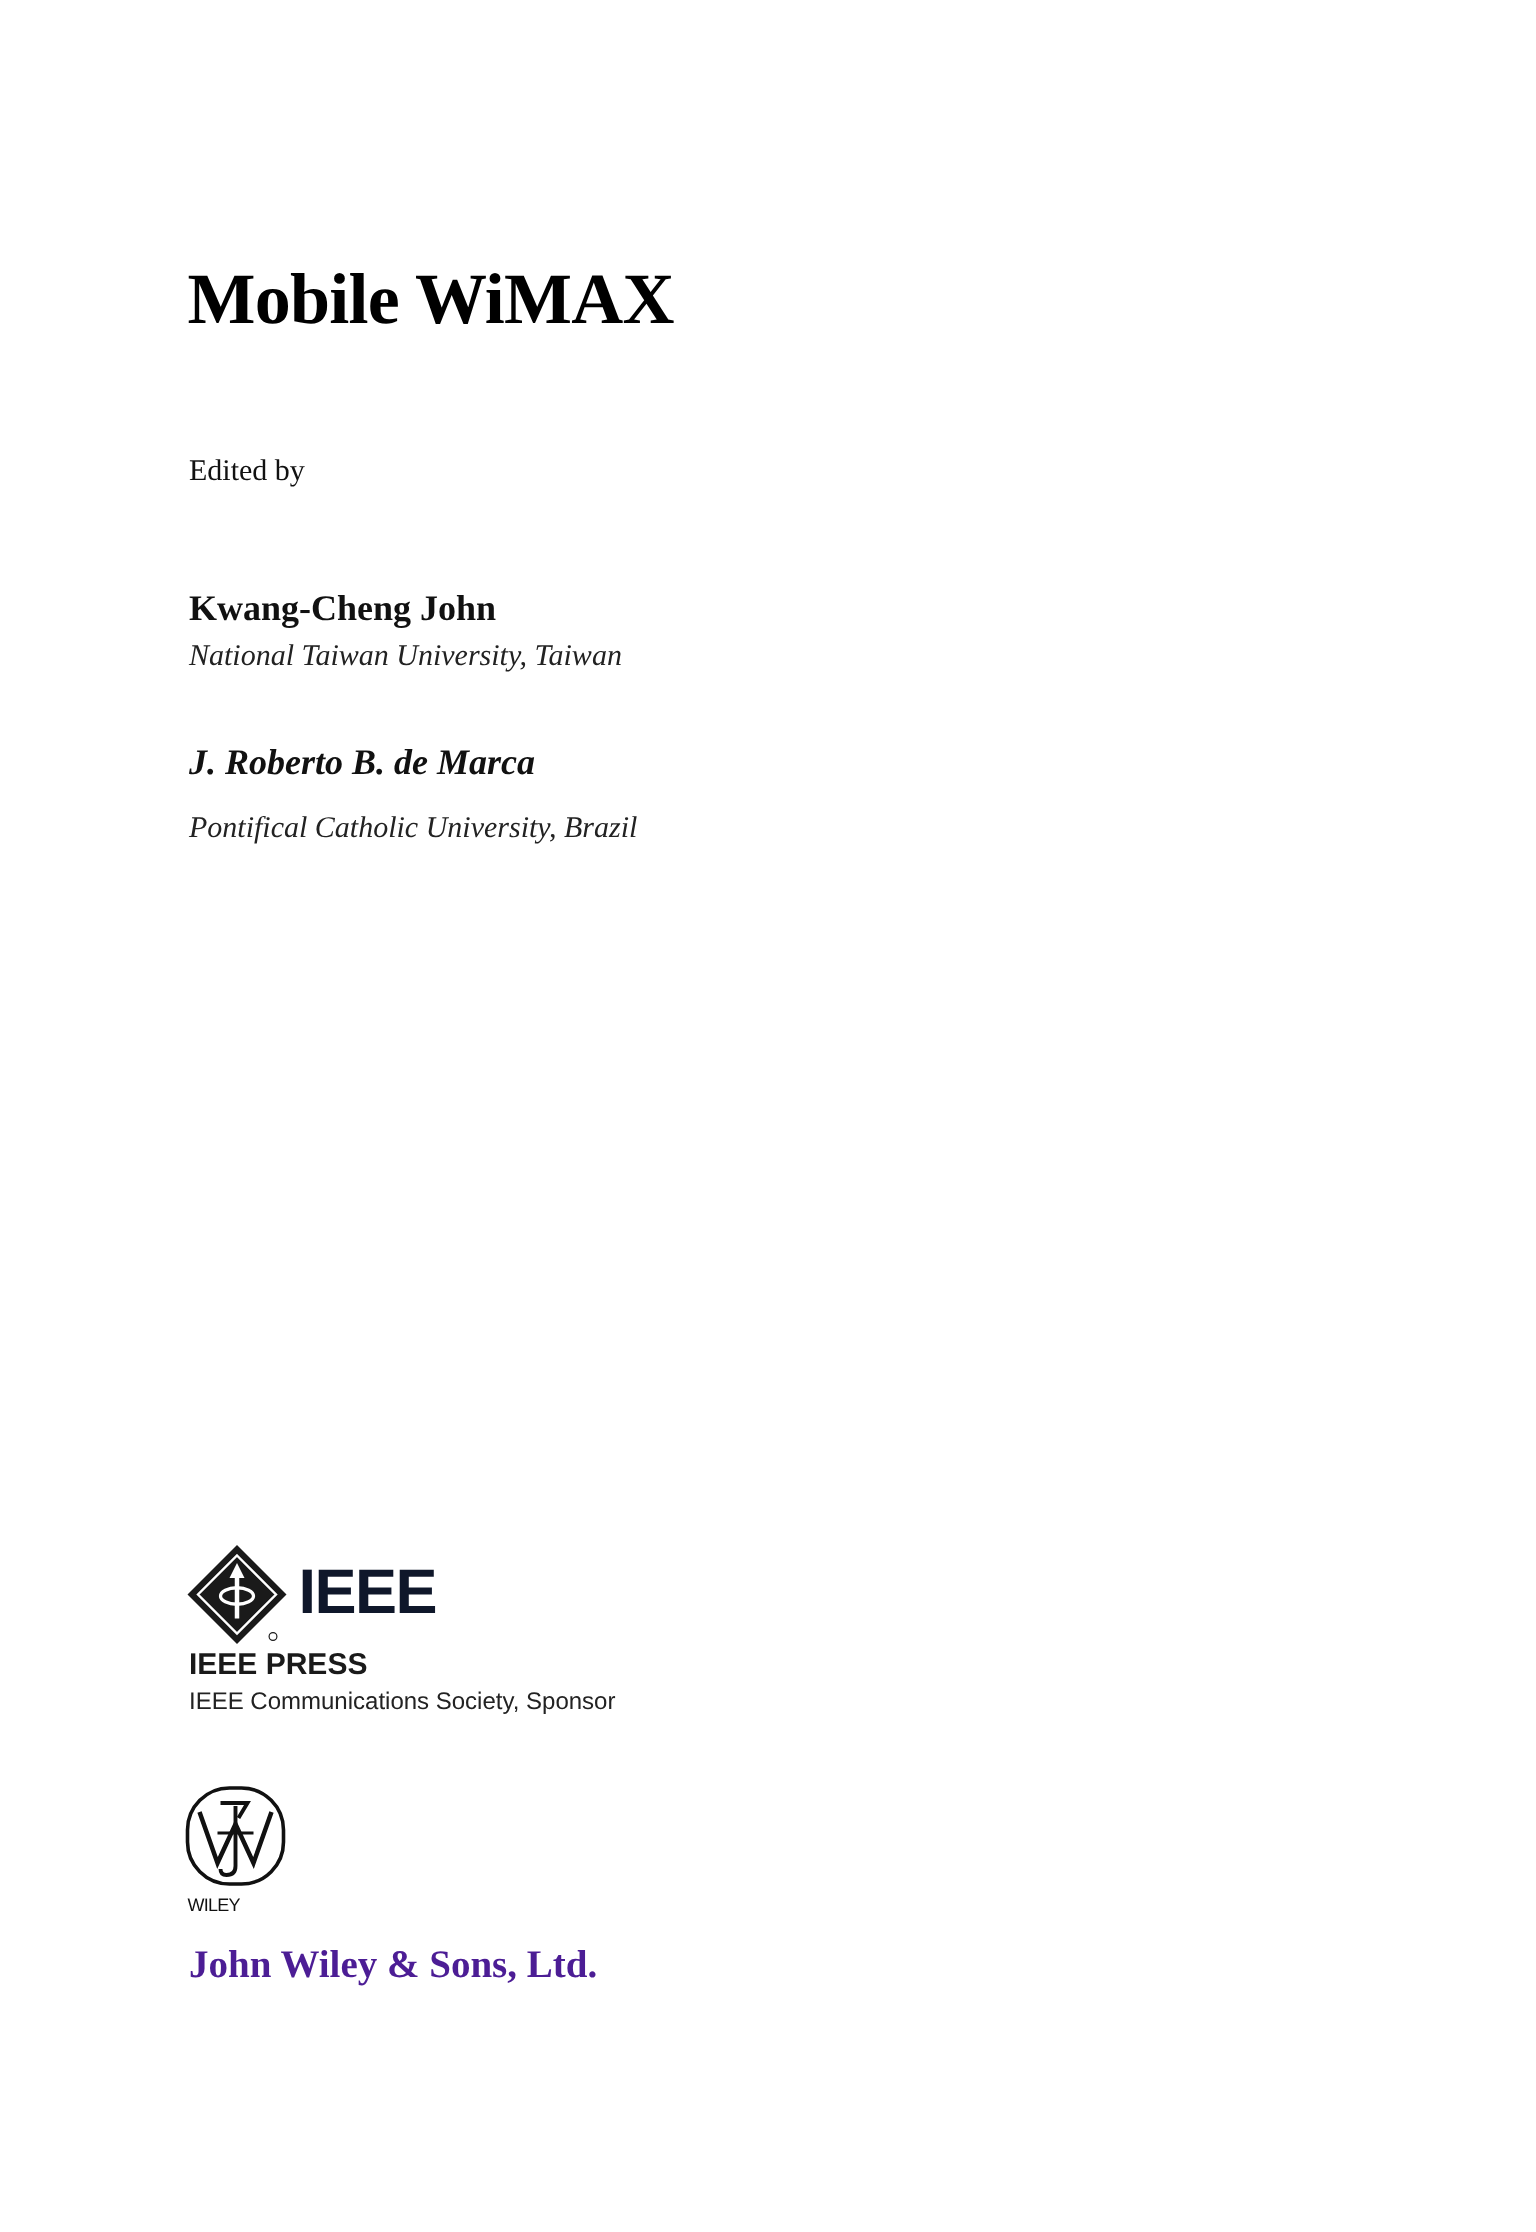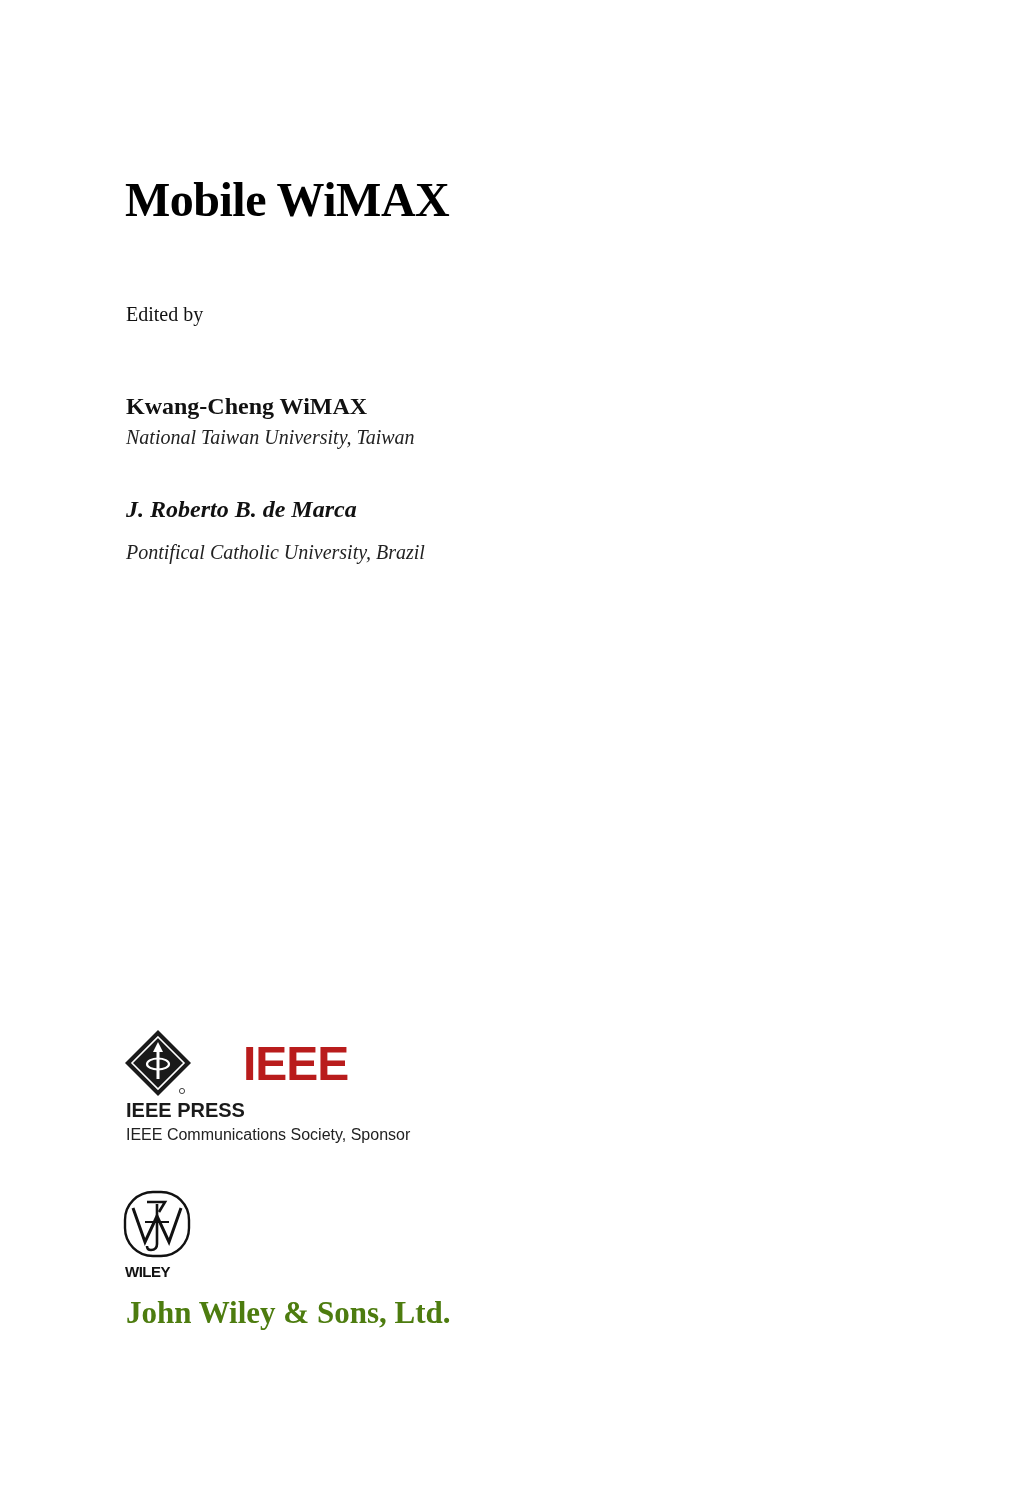--- a/index.html
+++ b/index.html
@@ -9,38 +9,38 @@
   .sans { font-family: "Liberation Sans", "DejaVu Sans", sans-serif; }
   #title { left: 125px; top: 176px; font-size: 48px; font-weight: bold; letter-spacing: -0.5px; color: #000; line-height: 1; }
   #edited { left: 126px; top: 304px; font-size: 20px; line-height: 1; color: #111; }
   .ed-name { left: 126px; font-size: 24px; font-weight: bold; line-height: 1; color: #111; }
   .ed-aff { left: 126px; font-size: 20px; font-style: italic; line-height: 1; color: #222; }
   #ed1-name { top: 394px; }
   #ed1-aff { top: 427px; }
   #ed2-name { top: 497px; font-style: italic; }
   #ed2-aff { top: 542px; text-align: center; }
   #ieee-logo { left: 124px; top: 1029px; width: 70px; height: 68px; }
-  #ieee-word { left: 199px; top: 1040px; font-size: 48px; font-weight: bold; color: #b91c1c; line-height: 1; letter-spacing: -1px; margin-left: 44px; }
+  #ieee-word { left: 199px; top: 1040px; font-size: 42px; font-weight: bold; color: #0f172a; line-height: 1; letter-spacing: -1px; }
   #ieee-press { left: 126px; top: 1100px; font-size: 20px; font-weight: bold; color: #1a1a1a; line-height: 1; }
   #ieee-sponsor { left: 126px; top: 1127px; font-size: 16px; color: #222; line-height: 1; }
   #wiley-logo { left: 123px; top: 1190px; width: 68px; height: 68px; }
-  #wiley-word { left: 125px; top: 1264px; font-size: 15px; font-weight: bold; color: #111; line-height: 1; letter-spacing: -0.5px; }
-  #wiley-company { left: 126px; top: 1297px; font-size: 31px; font-weight: bold; color: #4d7c0f; line-height: 1; }
+  #wiley-word { left: 125px; top: 1264px; font-size: 12px; font-weight: normal; color: #111; line-height: 1; letter-spacing: -0.5px; }
+  #wiley-company { left: 126px; top: 1297px; font-size: 26px; font-weight: bold; color: #4c1d95; line-height: 1; }
 </style>
 </head>
 <body>
 
 <div>
 
   <div id="title" class="abs serif">Mobile WiMAX</div>
 
   <div id="edited" class="abs serif">Edited by</div>
 
   <div>
-    <div id="ed1-name" class="abs serif ed-name">Kwang-Cheng WiMAX</div>
+    <div id="ed1-name" class="abs serif ed-name">Kwang-Cheng John</div>
     <div id="ed1-aff" class="abs serif ed-aff">National Taiwan University, Taiwan</div>
     <div id="ed2-name" class="abs serif ed-name">J. Roberto B. de Marca</div>
     <div id="ed2-aff" class="abs serif ed-aff">Pontifical Catholic University, Brazil</div>
   </div>
 
   <div>
     <svg id="ieee-logo" class="abs" viewBox="0 0 70 68">
       <polygon points="34,1 67,34 34,67 1,34" fill="#1a1a1a"></polygon>
       <polygon points="34,8 60,34 34,60 8,34" fill="none" stroke="#ffffff" stroke-width="1.6"></polygon>
       <line x1="34" y1="50" x2="34" y2="20" stroke="#ffffff" stroke-width="3"></line>

